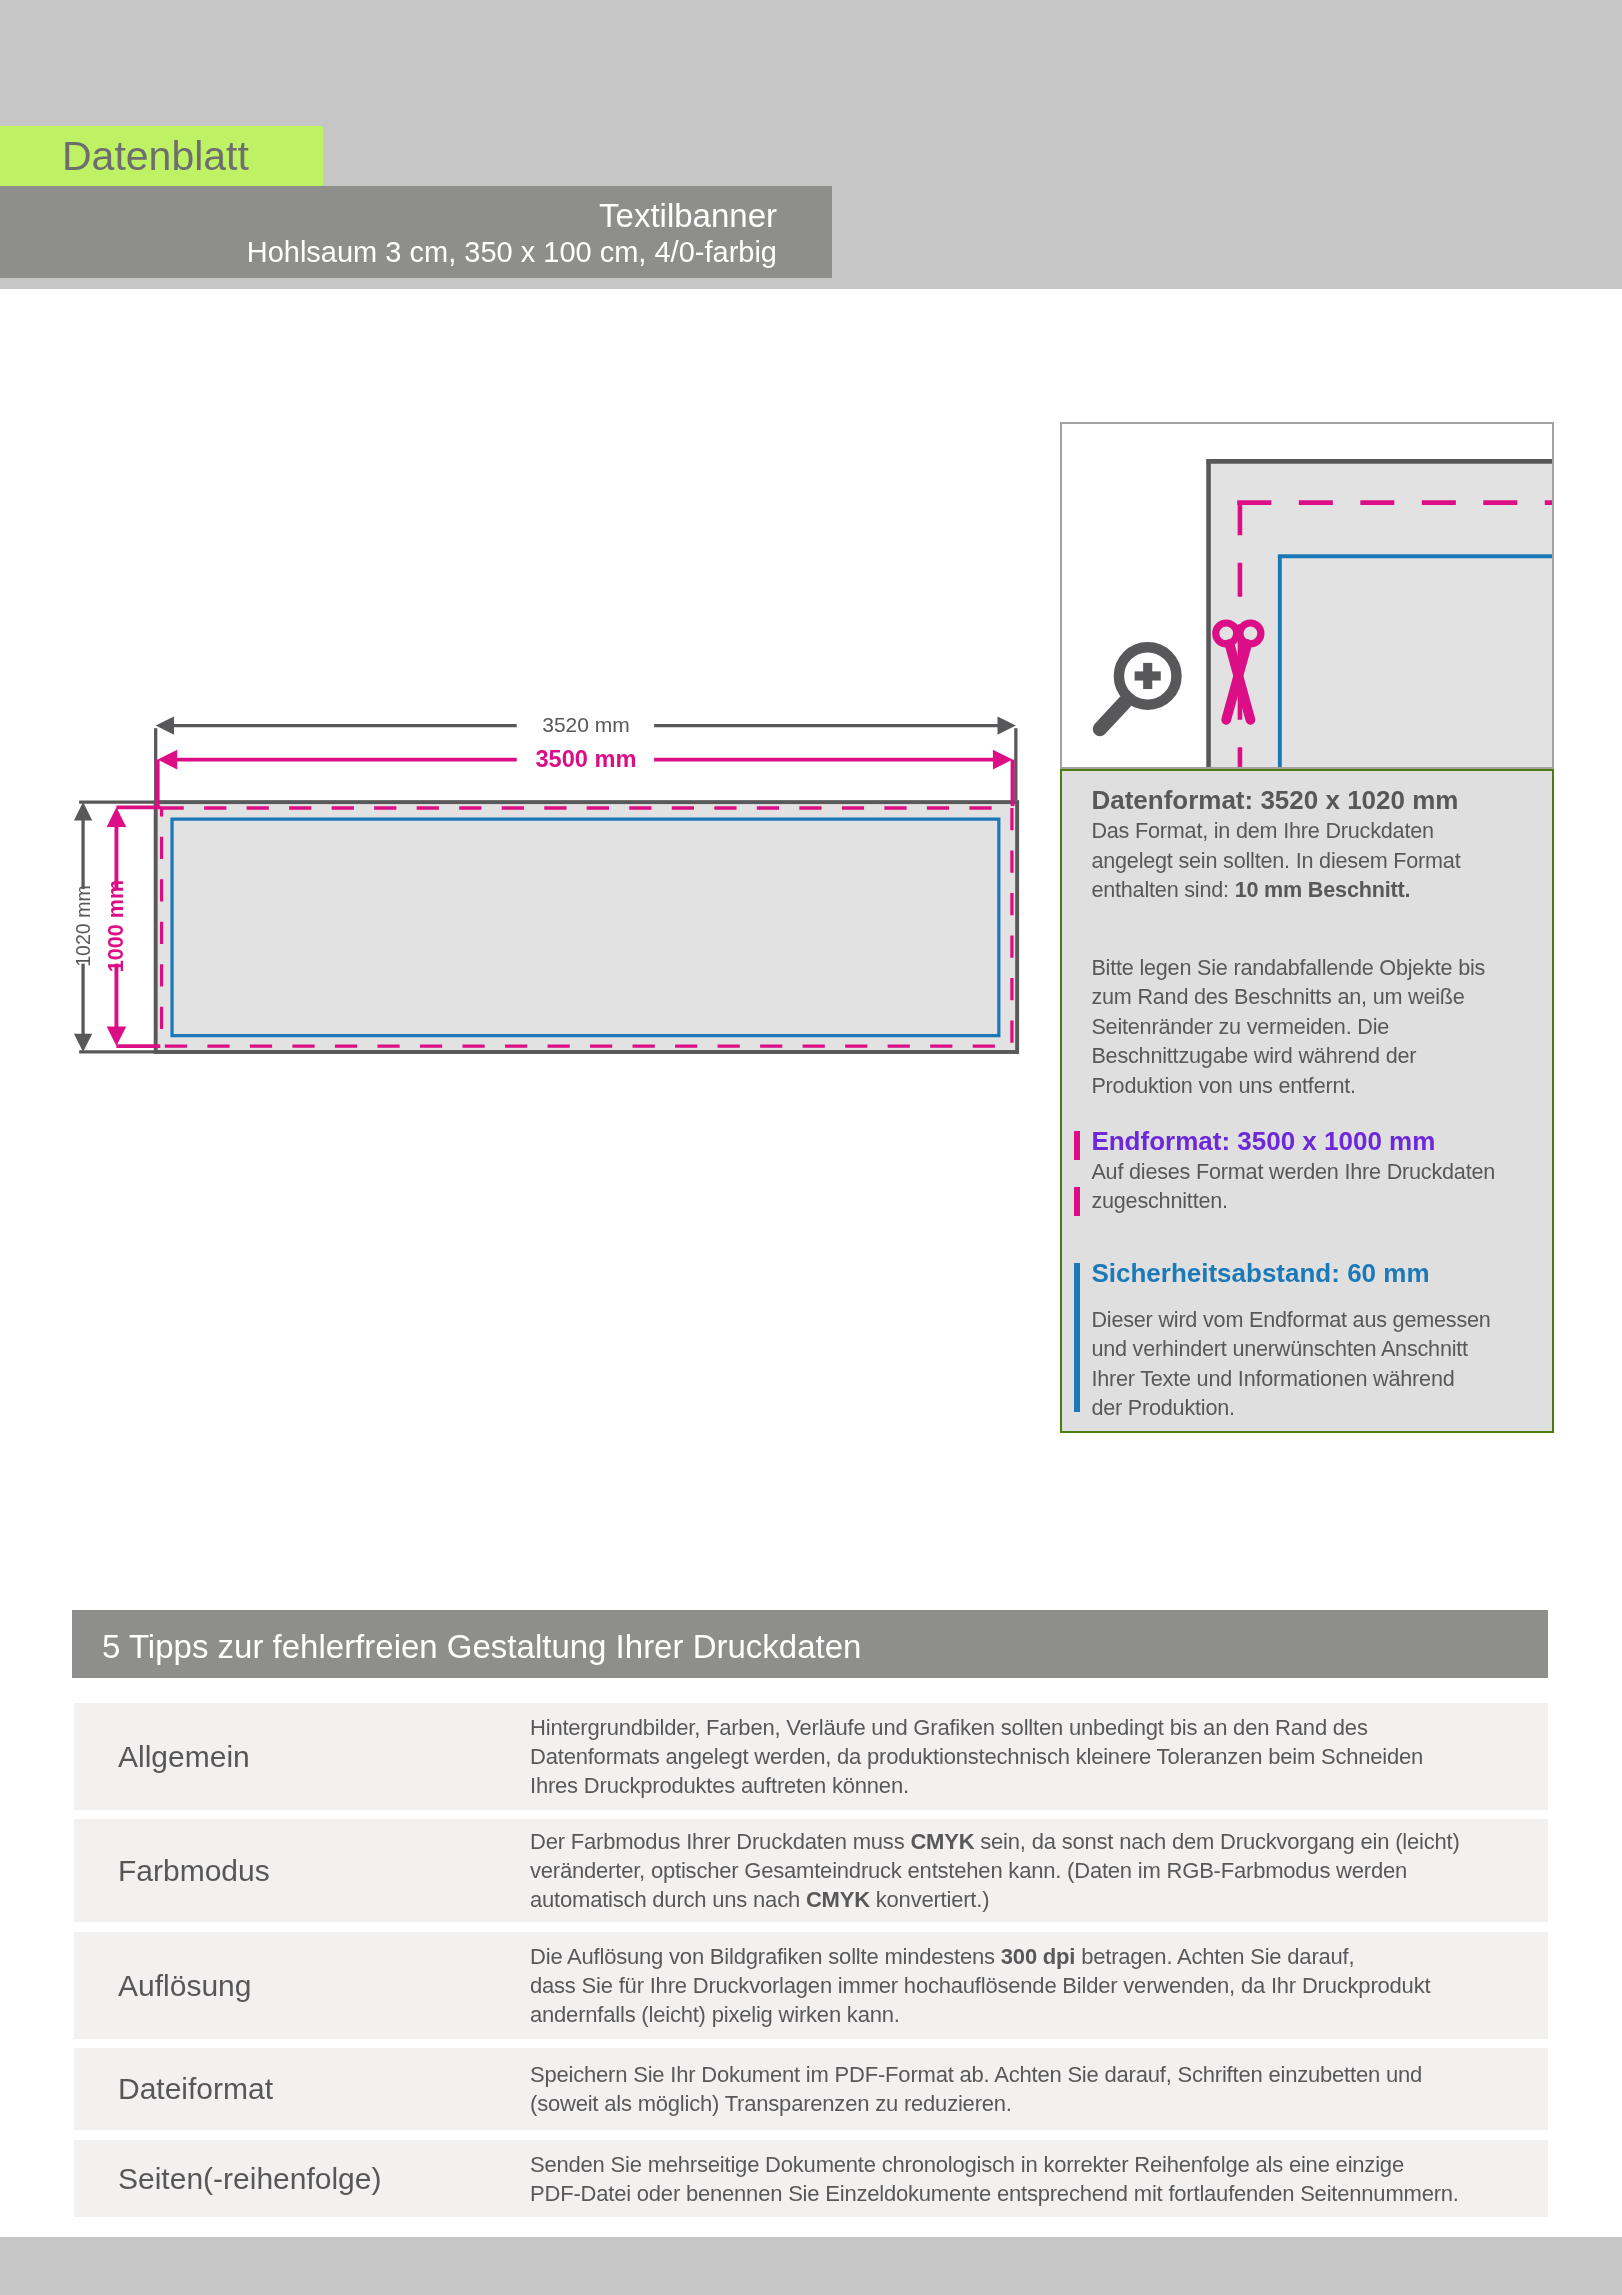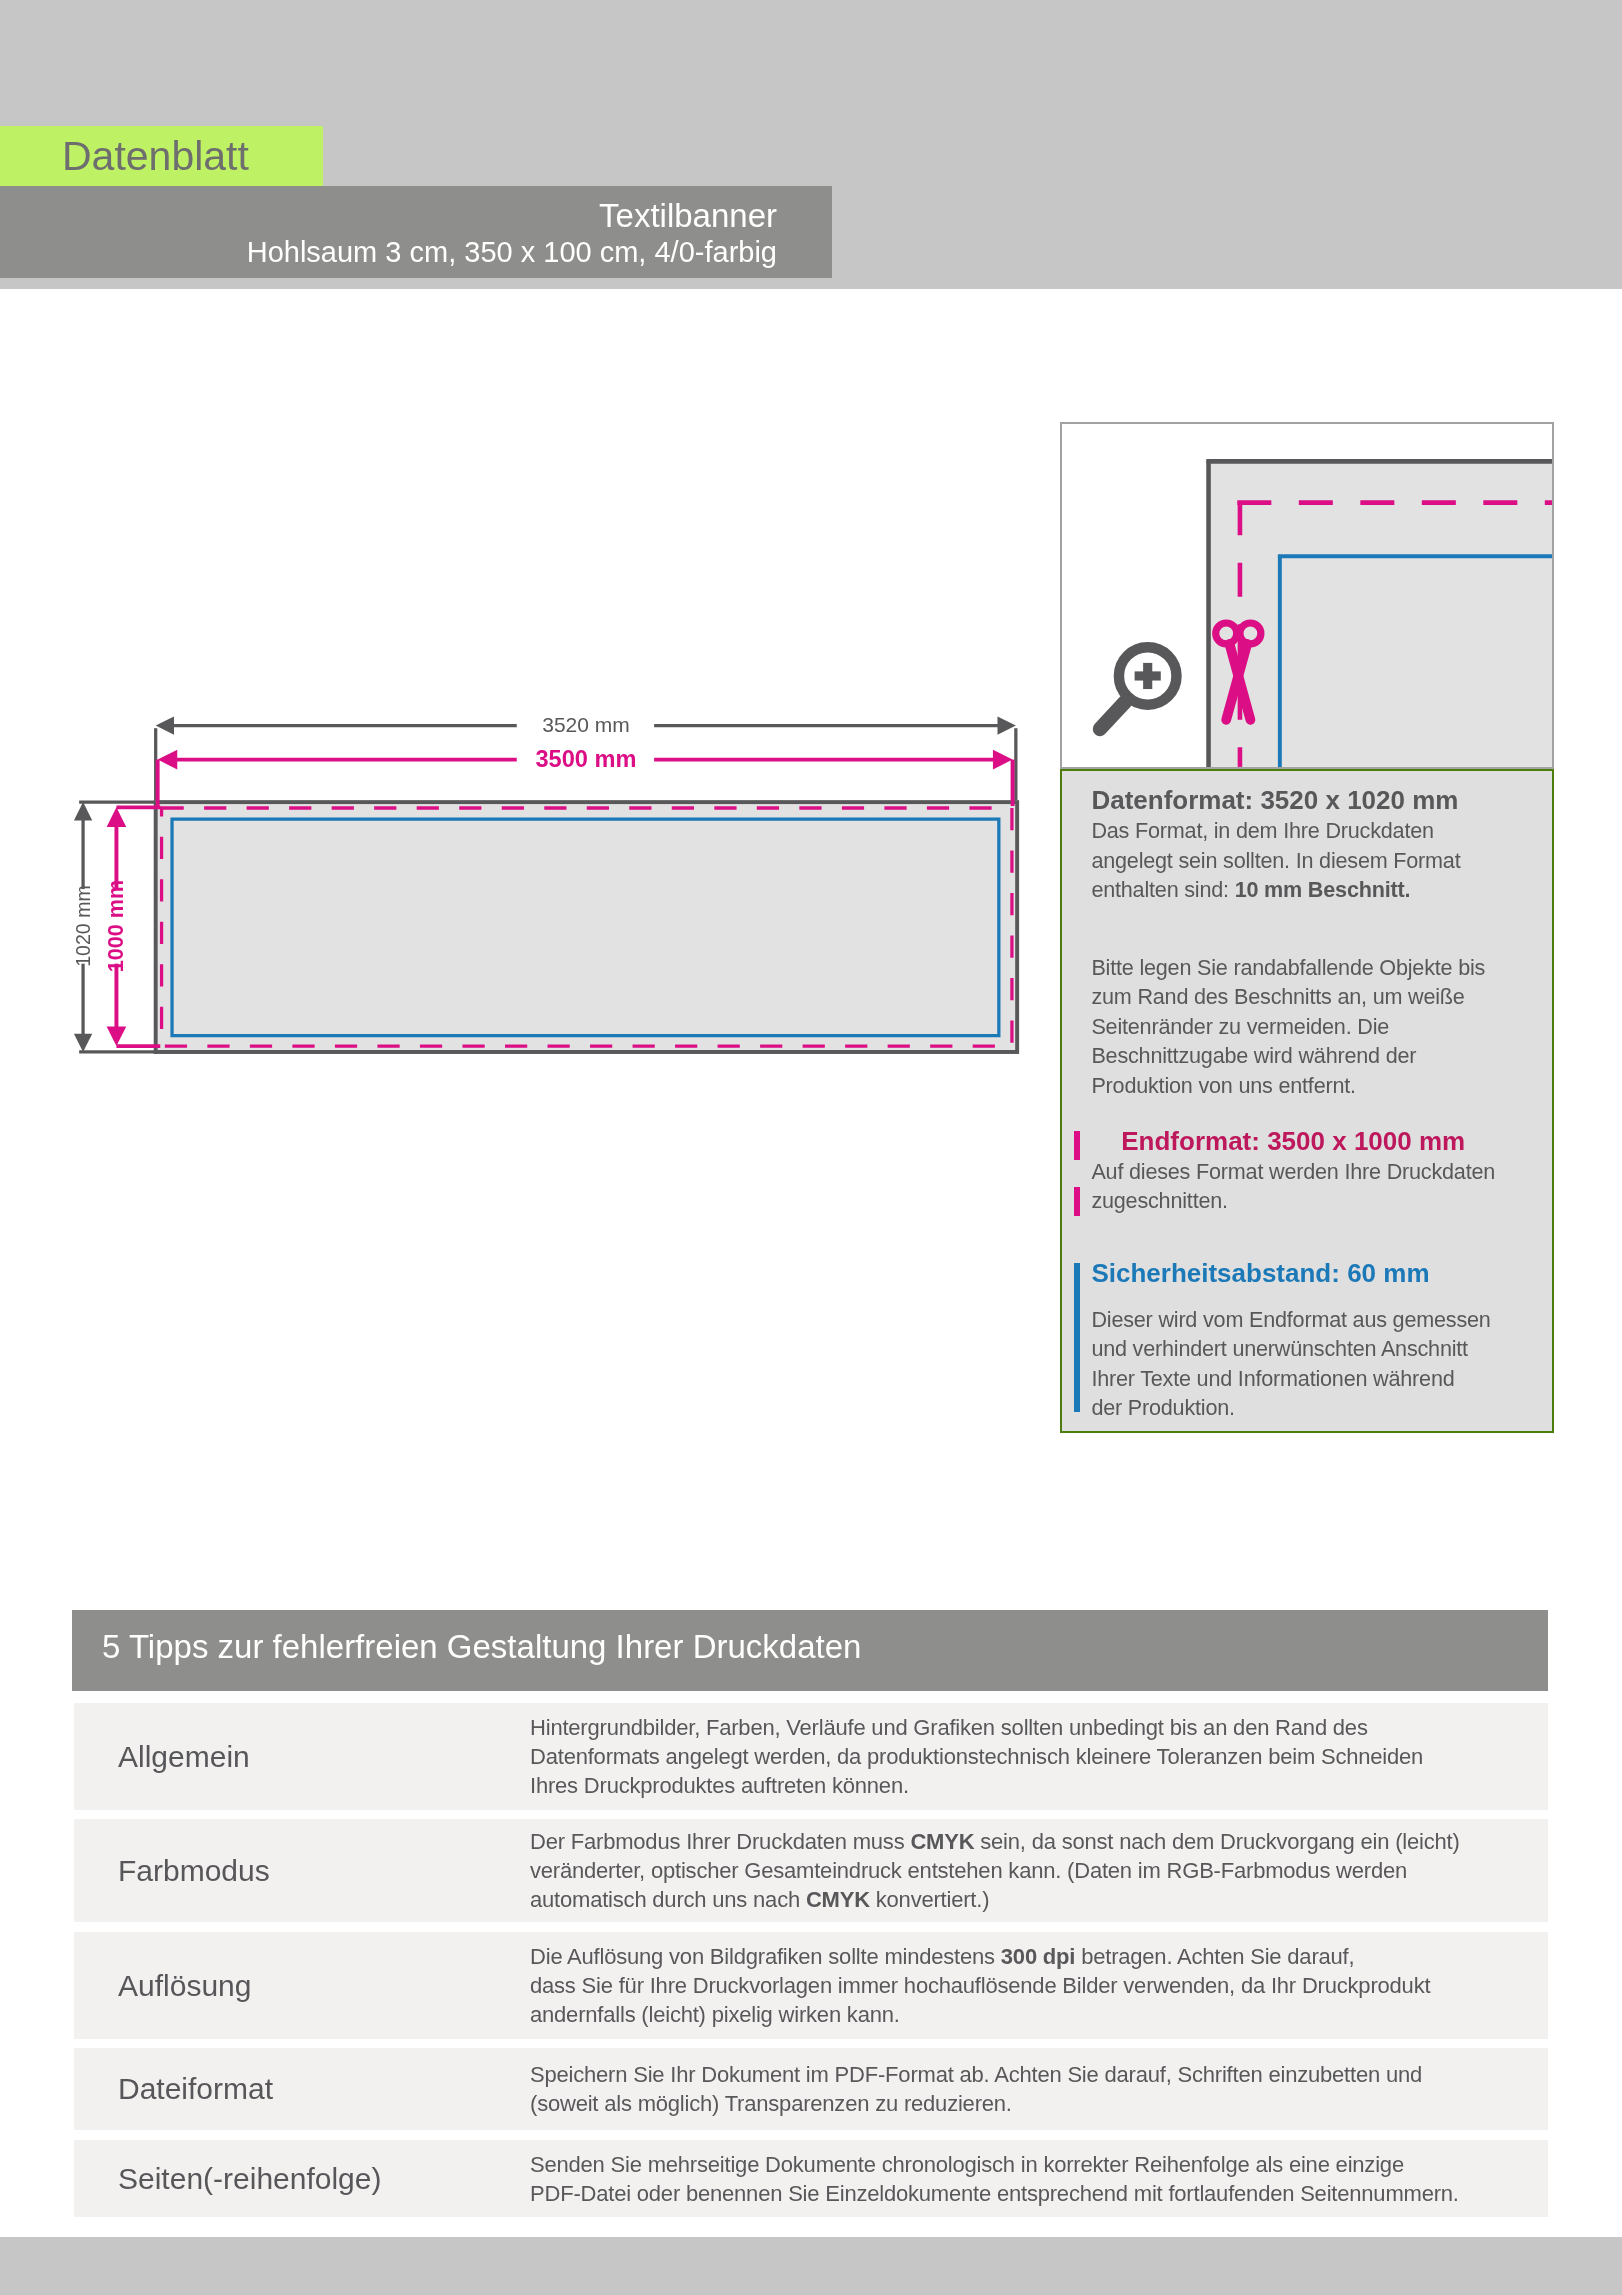--- a/index.html
+++ b/index.html
@@ -33,28 +33,28 @@
               border:2px solid #4d7c0f;box-sizing:border-box;}
   .ip-block{position:absolute;left:29.4px;}
   .ip-block h3{margin:0;font-size:26px;line-height:31px;font-weight:bold;}
   .ip-block p,.ip-note{margin:0;font-size:21.6px;line-height:29.4px;letter-spacing:-0.2px;white-space:pre;color:#58585a;}
   .b1{top:14.4px;}
   .ip-note{position:absolute;left:29.4px;top:182px;}
   .b2{top:355px;}
   .b3{top:487px;}
   .b3 p{margin-top:16px;}
   .t-gray{color:#58585a;}
-  .t-magenta{color:#be185d;text-align:center;}
+  .t-magenta{color:#6d28d9;}
   .t-blue{color:#1c79b8;}
   .bar-dashed{position:absolute;left:-17.7px;top:4.6px;width:5.9px;height:90px;
               background:repeating-linear-gradient(180deg,#db0e86 0 29px,transparent 29px 56px);}
   .bar-solid{position:absolute;left:-17.7px;top:5.2px;width:5.9px;height:149px;background:#1c79b8;}
 
   
-  .tips-header{position:absolute;left:72px;top:1610px;width:1476px;height:81px;background:#8e8e8c;color:#ffffff;}
+  .tips-header{position:absolute;left:72px;top:1610px;width:1476px;height:68px;background:#8e8e8c;color:#ffffff;}
   .tips-header span{display:block;padding-left:30px;line-height:73px;font-size:33px;}
   .tip-row{position:absolute;left:74px;width:1474px;background:#f2f1f0;}
   .r1{top:1703px;height:107px;}
   .r2{top:1819px;height:103px;}
   .r3{top:1932px;height:107px;}
   .r4{top:2048px;height:82px;}
   .r5{top:2140px;height:77px;}
   .tip-label{position:absolute;left:44px;top:50%;transform:translateY(-50%);font-size:30px;color:#57575a;white-space:nowrap;}
   .tip-text{position:absolute;left:456px;top:50%;transform:translateY(-50%);margin:0;
             font-size:22px;line-height:29.4px;letter-spacing:-0.2px;white-space:pre;color:#58585a;}

